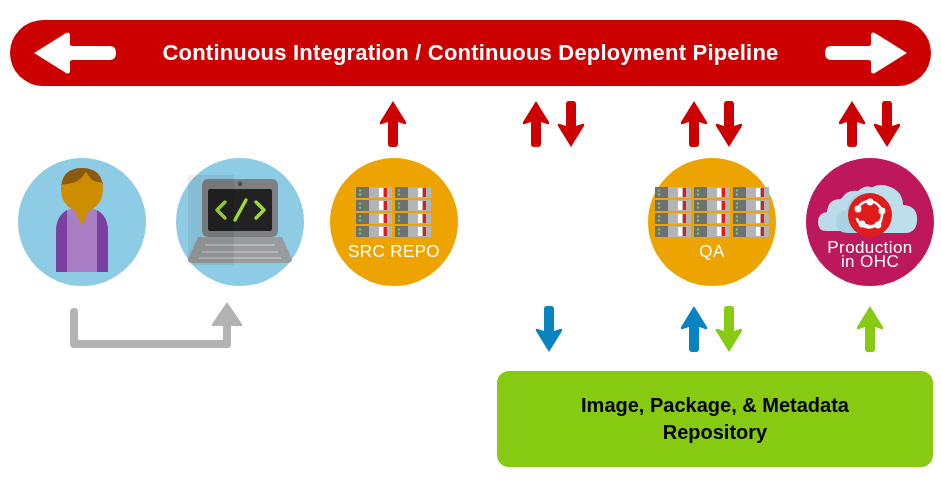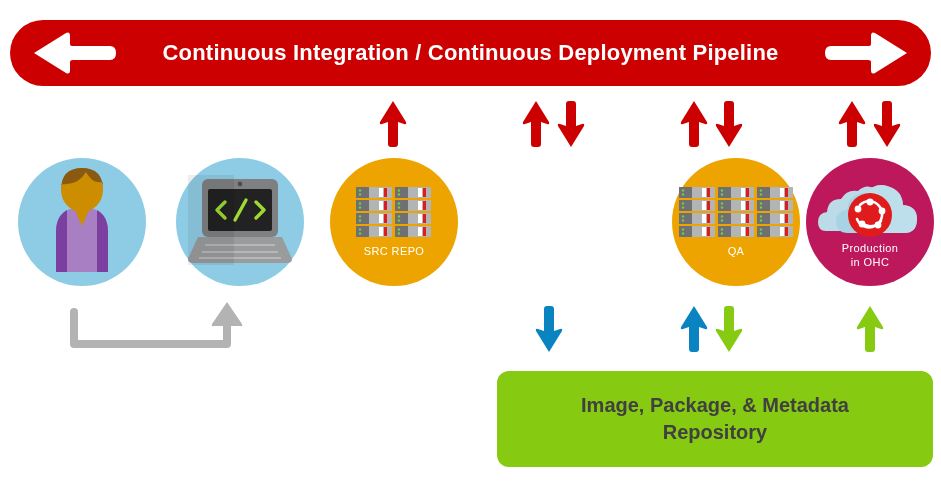--- a/index.html
+++ b/index.html
@@ -65,21 +65,21 @@
     align-items: center;
     justify-content: center;
   }
   .node-icon {
     display: flex;
     align-items: center;
     justify-content: center;
   }
   .node-label {
     color: #ffffff;
-    font-size: 11px;
+    font-size: 17px;
     font-weight: normal;
     letter-spacing: 0.4px;
     text-align: center;
     line-height: 13px;
     margin-top: 4px;
   }
   .node-label.two-line { line-height: 14px; }
 
   .node.blue  { background: #8ecce5; }
   .node.amber { background: #eda400; }
@@ -97,21 +97,21 @@
     top: 371px;
     width: 436px;
     height: 96px;
     background: #86ca12;
     border-radius: 12px;
     display: flex;
     align-items: center;
     justify-content: center;
   }
   .repo-text {
-    color: #404040;
+    color: #000000;
     font-size: 20px;
     font-weight: bold;
     text-align: center;
     line-height: 27px;
     white-space: pre-line;
   }
 
   
   .connector {
     position: absolute;
@@ -255,21 +255,21 @@
             <use href="#srvunit" x="39" y="13"></use>
           <use href="#srvunit" x="39" y="26"></use>
             <use href="#srvunit" x="39" y="39"></use>
         </g>
       </svg>
     </div>
     <div class="node-label">SRC REPO</div>
   </div>
 
 
-  <div class="node amber" style="left:672px; top:158px;">
+  <div class="node amber" style="left:648px; top:158px;">
     <div class="node-icon">
       <svg width="114" height="54" viewBox="0 0 114 54" aria-hidden="true">
         <defs>
           <g id="srvunit3">
             <rect x="0" y="0" width="36" height="11" fill="#b3b4b6"></rect>
             <rect x="0" y="0" width="13" height="11" fill="#6e7073"></rect>
             <circle cx="4" cy="3.5" r="1.2" fill="#7ac943"></circle>
             <circle cx="4" cy="7.5" r="1.2" fill="#7ac943"></circle>
             <rect x="23" y="1" width="4" height="9" fill="#ffffff"></rect>
             <rect x="28" y="1" width="3" height="9" fill="#e01b1b"></rect>

